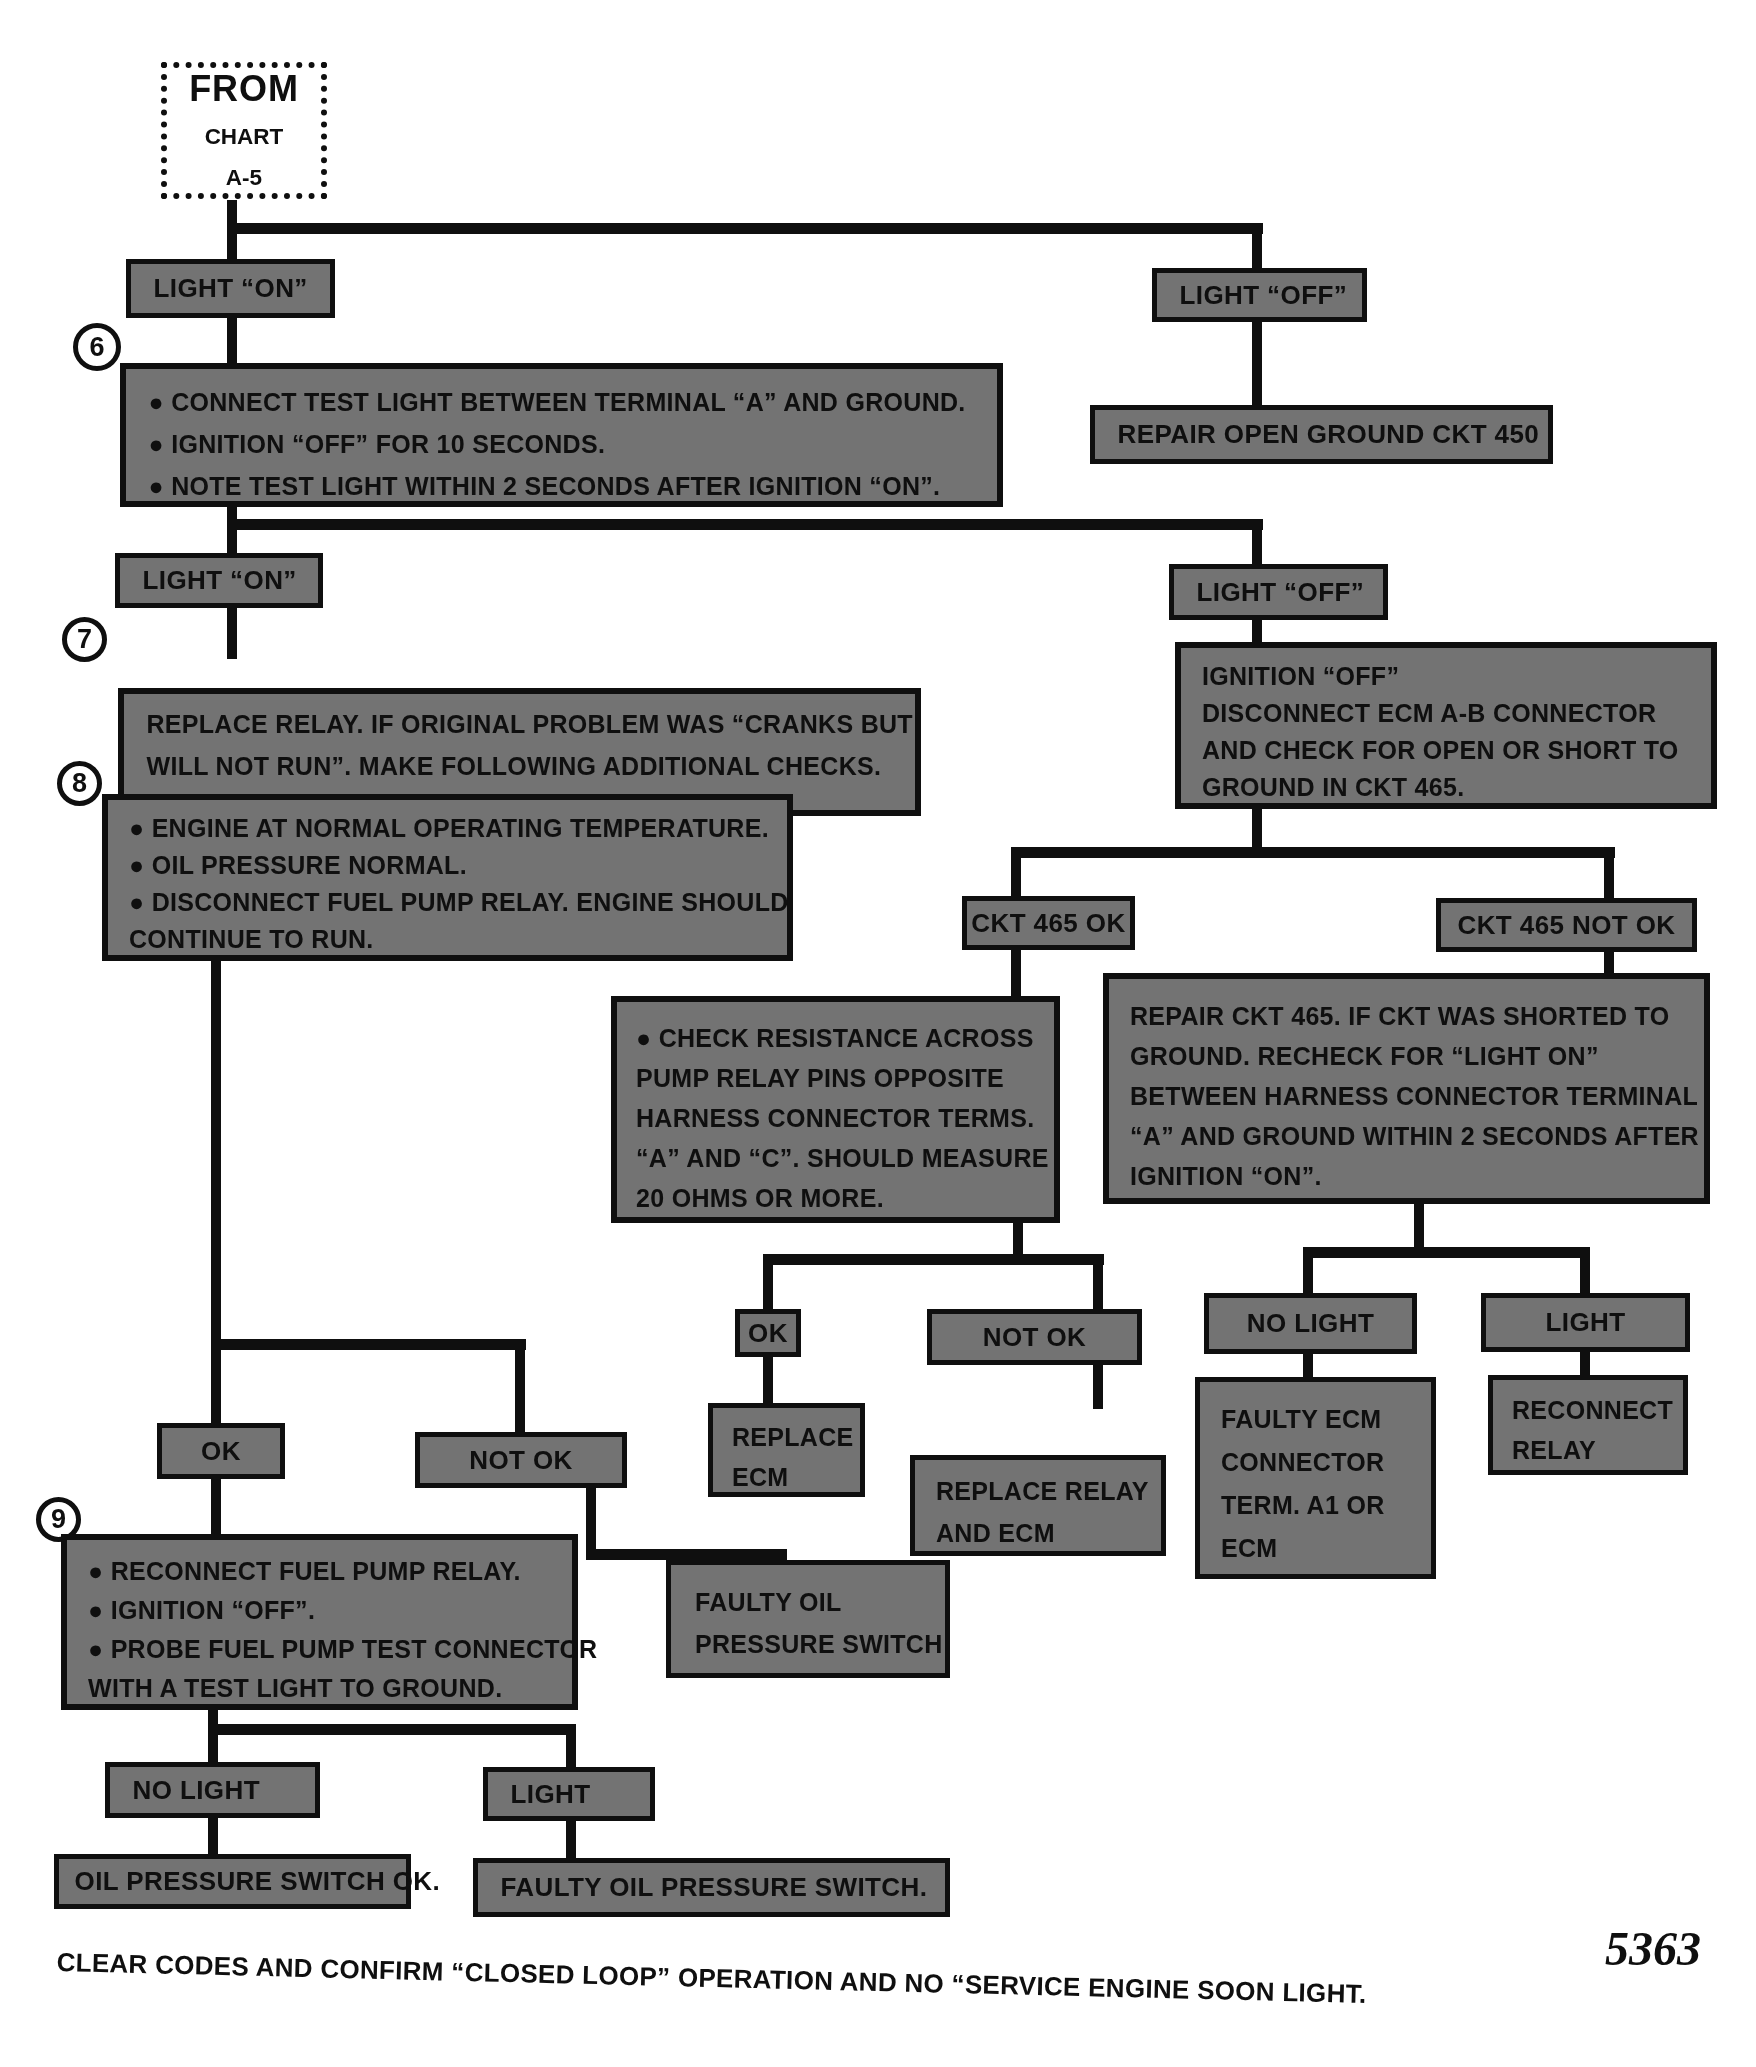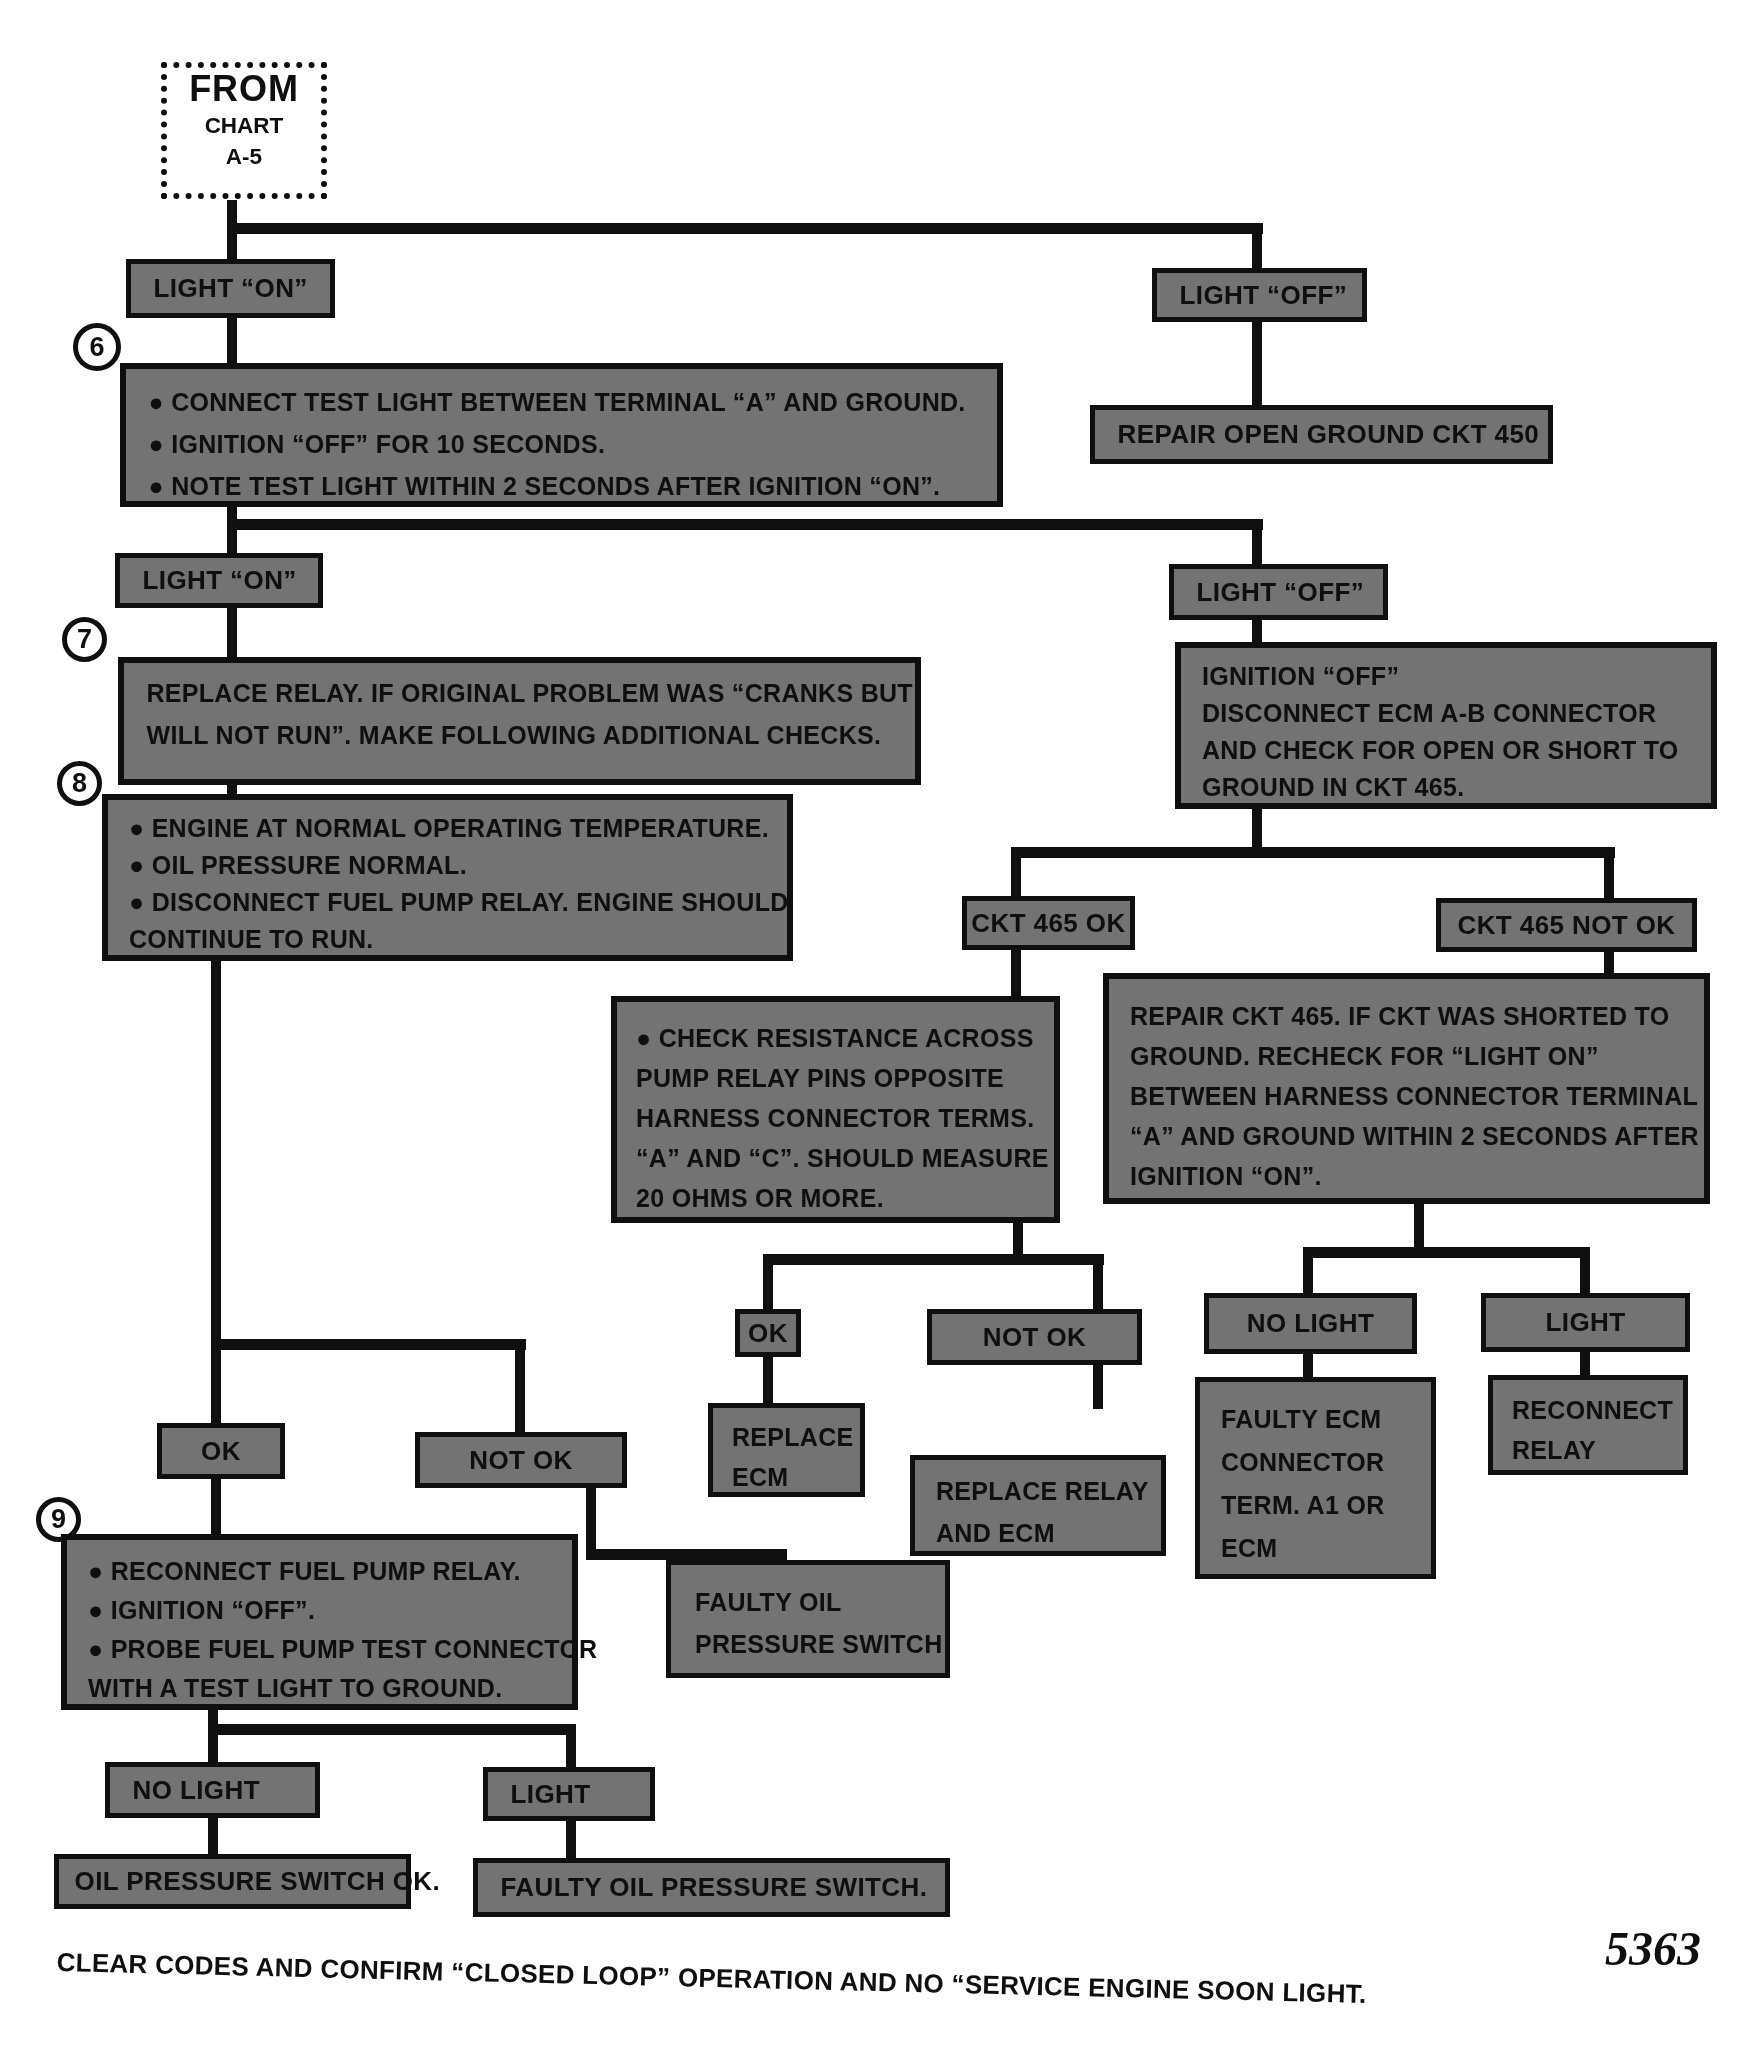--- a/index.html
+++ b/index.html
@@ -26,21 +26,21 @@
   .multi .tline{white-space:nowrap;}
   .ln{position:absolute;background:#0f0f0f;}
   .circle{
     position:absolute;border:5.2px solid #0f0f0f;border-radius:50%;
     display:flex;align-items:center;justify-content:center;
     font-weight:bold;font-size:27px;background:#fff;box-sizing:border-box;
     color:#0f0f0f;
   }
   .dottedbox{
     position:absolute;border:6px dotted #0f0f0f;background:#fff;box-sizing:border-box;
-    display:flex;flex-direction:column;align-items:center;justify-content:flex-start;
+    display:flex;flex-direction:column;align-items:center;justify-content:space-between;
     font-weight:bold;color:#0f0f0f;text-align:center;
   }
   .from-big{font-size:36px;letter-spacing:0.9px;line-height:42px;}
   .from-small{font-size:22.5px;line-height:31px;}
   .caption{
     position:absolute;font-weight:bold;font-size:26px;letter-spacing:0.3px;
     white-space:nowrap;transform:rotate(1.4deg);transform-origin:left top;color:#0f0f0f;
   }
   .fignum{
     position:absolute;font-family:"Liberation Serif","DejaVu Serif",serif;
@@ -111,21 +111,21 @@
 
   <div class="node big multi" style="left:120px;top:363px;width:883px;height:144px;padding:12px 15.6px 0 22.5px;line-height:42px;">
     <div class="tline">● CONNECT TEST LIGHT BETWEEN TERMINAL “A” AND GROUND.</div>
     <div class="tline">● IGNITION “OFF” FOR 10 SECONDS.</div>
     <div class="tline">● NOTE TEST LIGHT WITHIN 2 SECONDS AFTER IGNITION “ON”.</div>
   </div>
 
   <div class="node lbl" style="left:115px;top:553px;width:208px;height:55px;">LIGHT “ON”</div>
   <div class="node lbl" style="left:1169px;top:564px;width:219px;height:56px;">LIGHT “OFF”</div>
 
-  <div class="node big multi" style="left:118px;top:657px;width:803px;height:128px;padding:8.6px 15.6px 0 22.5px;line-height:42px;">
+  <div class="node big multi" style="left:118px;top:688px;width:803px;height:128px;padding:8.6px 15.6px 0 22.5px;line-height:42px;">
     <div class="tline">REPLACE RELAY. IF ORIGINAL PROBLEM WAS “CRANKS BUT</div>
     <div class="tline">WILL NOT RUN”. MAKE FOLLOWING ADDITIONAL CHECKS.</div>
   </div>
 
   <div class="node big multi" style="left:102px;top:794px;width:691px;height:167px;padding:10.4px 12px 0 21px;line-height:37px;">
     <div class="tline">● ENGINE AT NORMAL OPERATING TEMPERATURE.</div>
     <div class="tline">● OIL PRESSURE NORMAL.</div>
     <div class="tline">● DISCONNECT FUEL PUMP RELAY. ENGINE SHOULD</div>
     <div class="tline">CONTINUE TO RUN.</div>
   </div>

